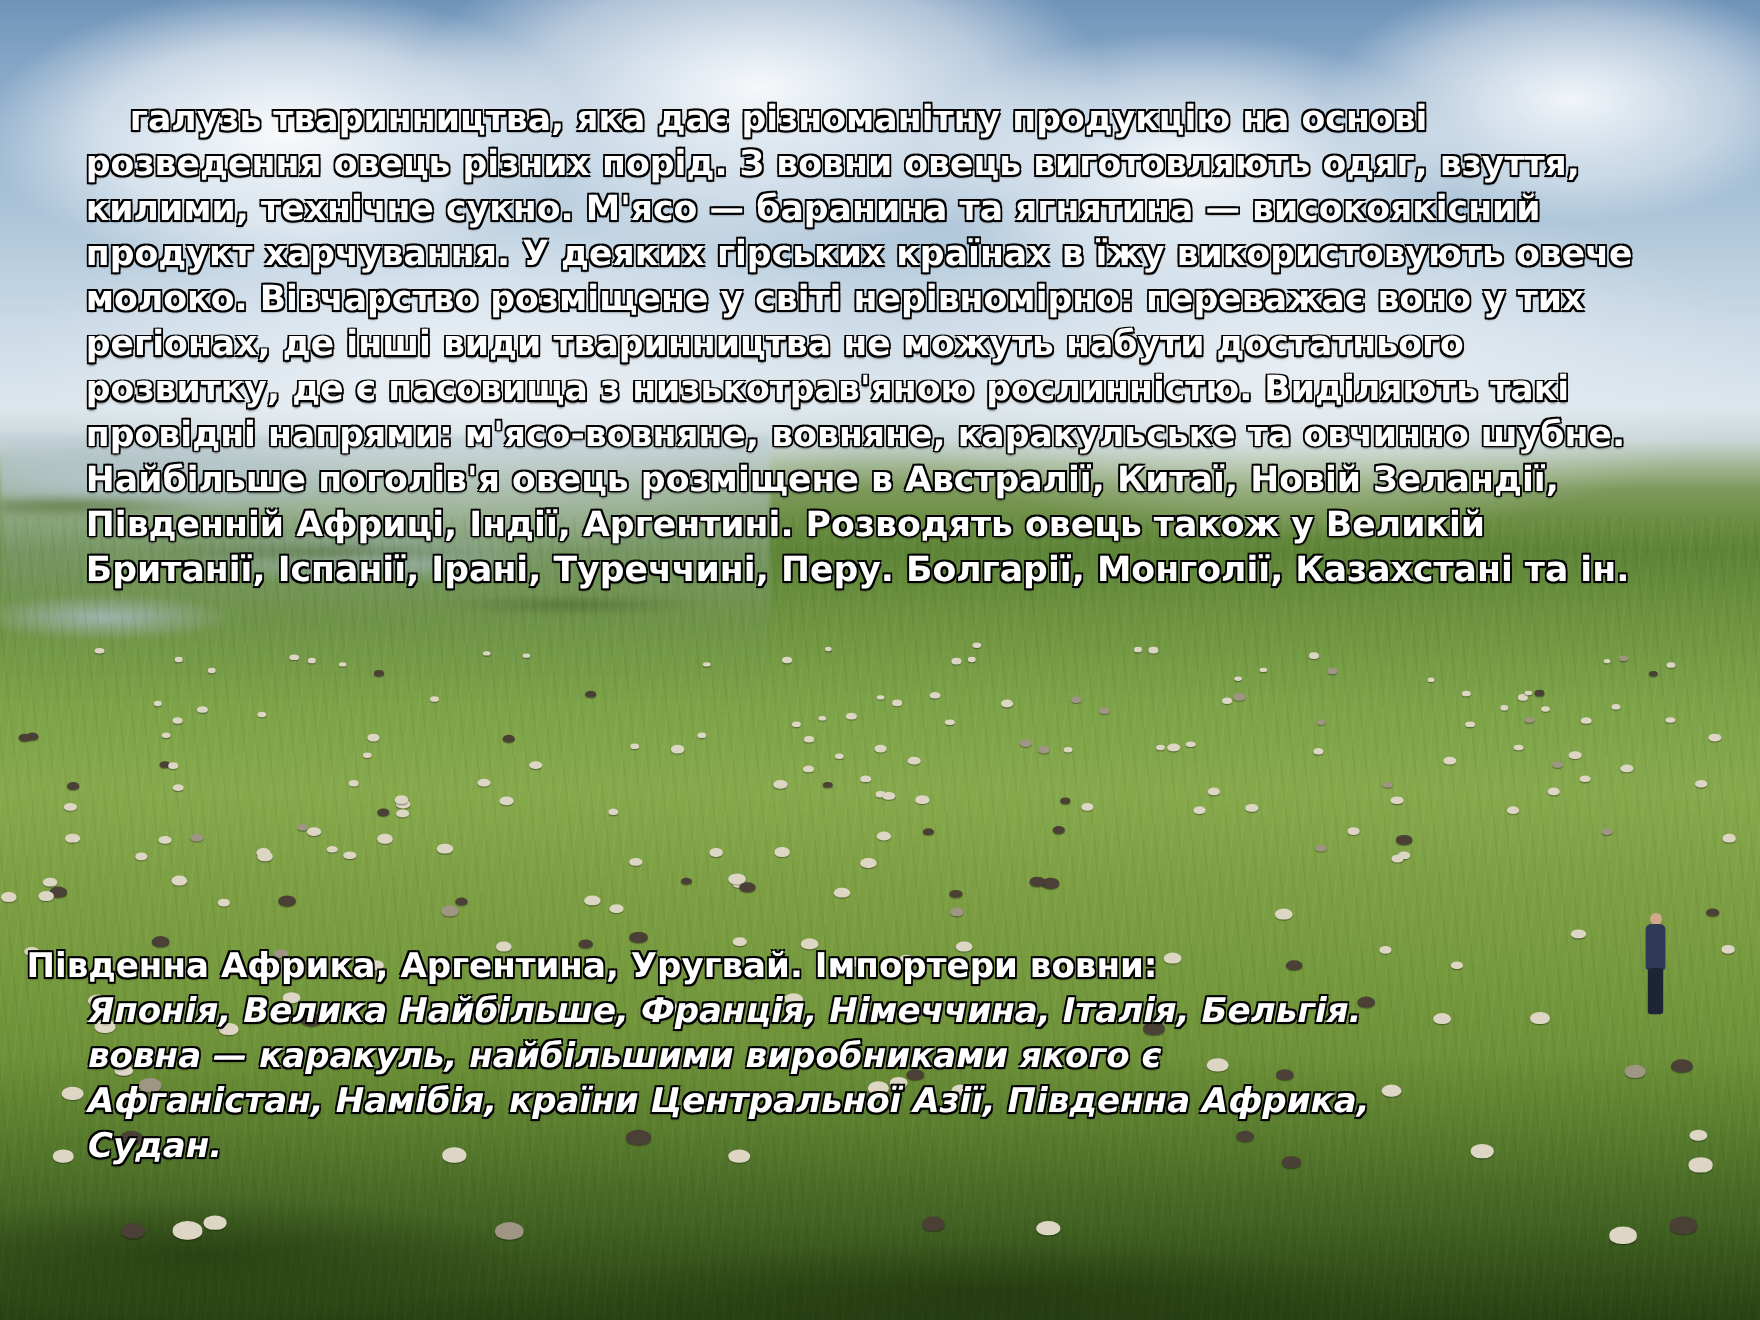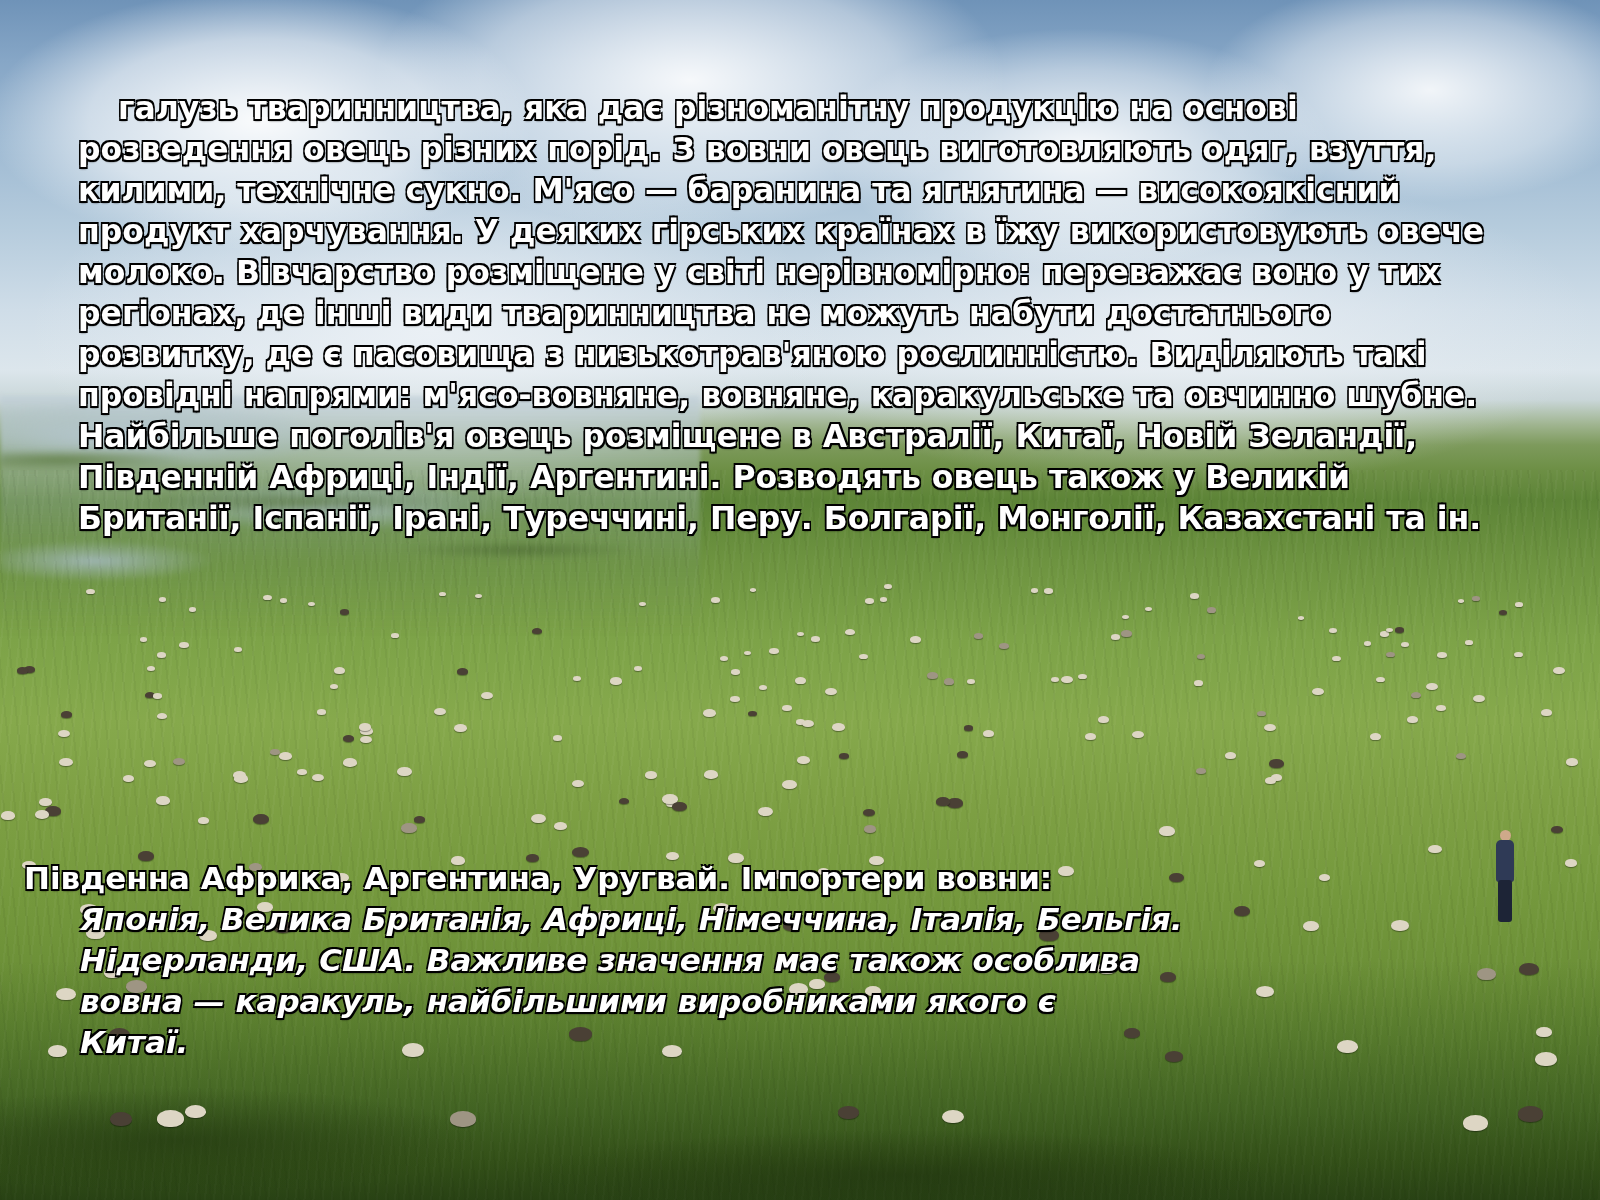--- a/index.html
+++ b/index.html
@@ -413,20 +413,20 @@
     <div class="head"></div>
     <div class="body"></div>
     <div class="legs"></div>
   </div>
 
 
   <div class="body-text"><span class="indent"></span><span>галузь тваринництва, яка дає різноманітну продукцію на основі розведення овець різних порід. З вовни овець виготовляють одяг, взуття, килими, технічне сукно. М'ясо — баранина та ягнятина — високоякісний продукт харчування. У деяких гірських країнах в їжу використовують овече молоко. Вівчарство розміщене у світі нерівномірно: переважає воно у тих регіонах, де інші види тваринництва не можуть набути достатнього розвитку, де є пасовища з низькотрав'яною рослинністю. Виділяють такі провідні напрями: м'ясо-вовняне, вовняне, каракульське та овчинно шубне. Найбільше поголів'я овець розміщене в Австралії, Китаї, Новій Зеландії, Південній Африці, Індії, Аргентині. Розводять овець також у Великій Британії, Іспанії, Ірані, Туреччині, Перу. Болгарії, Монголії, Казахстані та ін.</span></div>
 
   <div class="bottom-text">
     <span class="ln">Південна Африка, Аргентина, Уругвай. Імпортери вовни:</span>
-    <span class="ln">Японія, Велика Британія, Африці, Німеччина, Італія, Бельгія.</span>
-    <span class="ln">Нідерланди, США. Важливе значення має також особлива</span>
+    <span class="ln">Японія, Велика Найбільше, Франція, Німеччина, Італія, Бельгія.</span>
     <span class="ln">вовна — каракуль, найбільшими виробниками якого є</span>
-    <span class="ln">Китаї.</span>
+    <span class="ln">Афганістан, Намібія, країни Центральної Азії, Південна Африка,</span>
+    <span class="ln">Судан.</span>
   </div>
 
 
 </div>
 
 </body></html>

